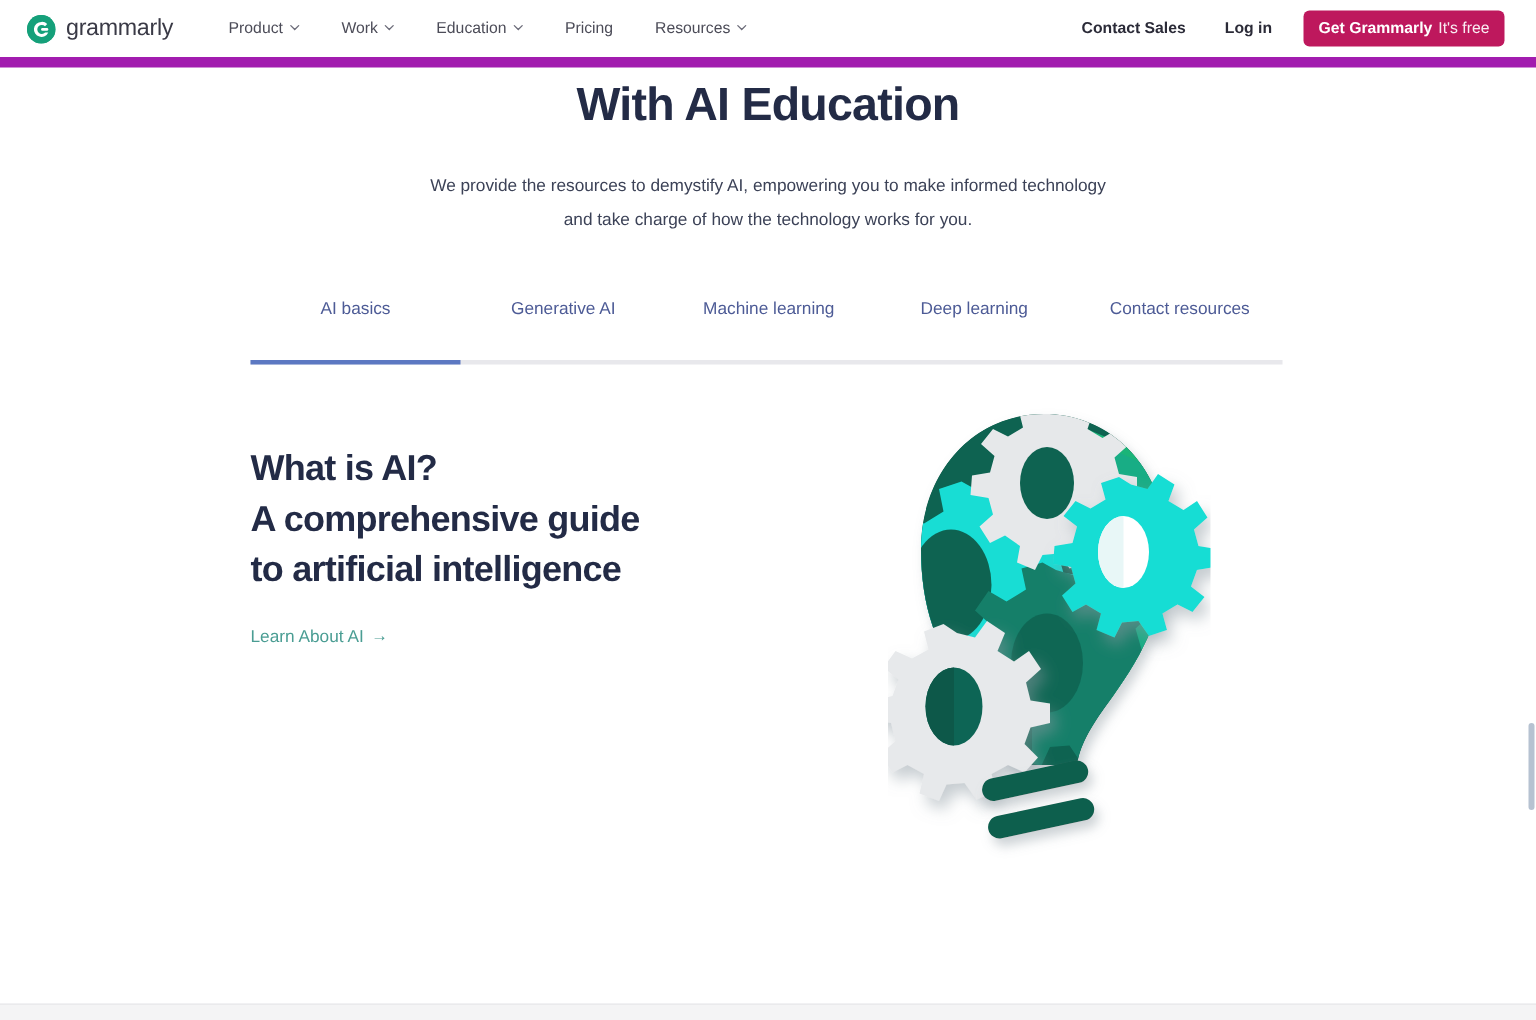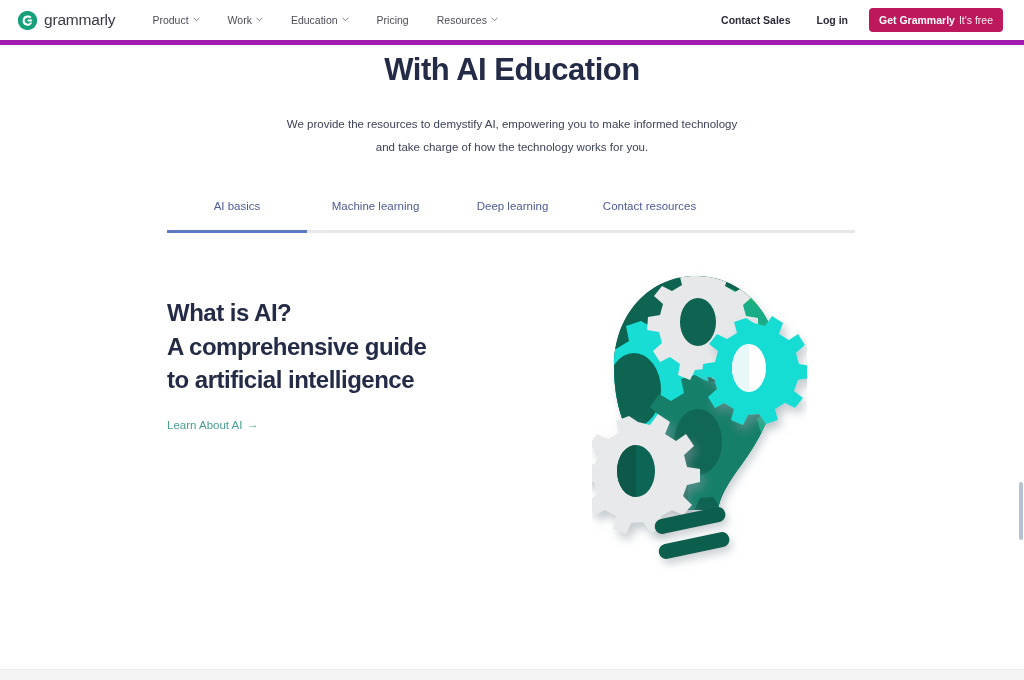--- a/index.html
+++ b/index.html
@@ -17,21 +17,21 @@
     -webkit-font-smoothing: antialiased;
   }
 
   
   .site-header {
     position: absolute;
     top: 0; left: 0;
     width: 1024px;
     height: 45px;
     background: #ffffff;
-    border-bottom: 5px solid #a21caf;
+    border-bottom: 7px solid #a21caf;
     display: flex;
     align-items: center;
     z-index: 30;
   }
 
   .logo-group {
     display: flex;
     align-items: center;
     margin-left: 18px;
     gap: 7px;
@@ -141,21 +141,21 @@
     left: 167px;
     width: 688px;
   }
   .tabs-row {
     display: flex;
     align-items: flex-end;
   }
   .tab {
     font-size: 11.5px;
     color: #4d5b96;
-    padding-bottom: 18px;
+    padding-bottom: 28px;
     cursor: pointer;
     text-align: center;
     white-space: nowrap;
   }
   .tab-0 { width: 140px; }
   .tab-1 { width: 137px; }
   .tab-2 { width: 137px; }
   .tab-3 { width: 137px; }
   .tab-4 { width: 137px; }
   .tabs-rule {
@@ -309,20 +309,21 @@
 </header>
 
 <section class="hero">
   <h1 class="hero-title">With AI Education</h1>
   <p class="hero-sub">We provide the resources to demystify AI, empowering you to make informed technology and take charge of how the technology works for you.</p>
 </section>
 
 <div class="tabs-wrap">
   <div class="tabs-row">
     <div class="tab tab-0">AI basics</div>
+    <div class="tab tab-1">Generative AI</div>
     <div class="tab tab-2">Machine learning</div>
     <div class="tab tab-3">Deep learning</div>
     <div class="tab tab-4">Contact resources</div>
   </div>
   <div class="tabs-rule">
     <div class="tabs-active-bar"></div>
   </div>
 </div>
 
 <div class="content">

